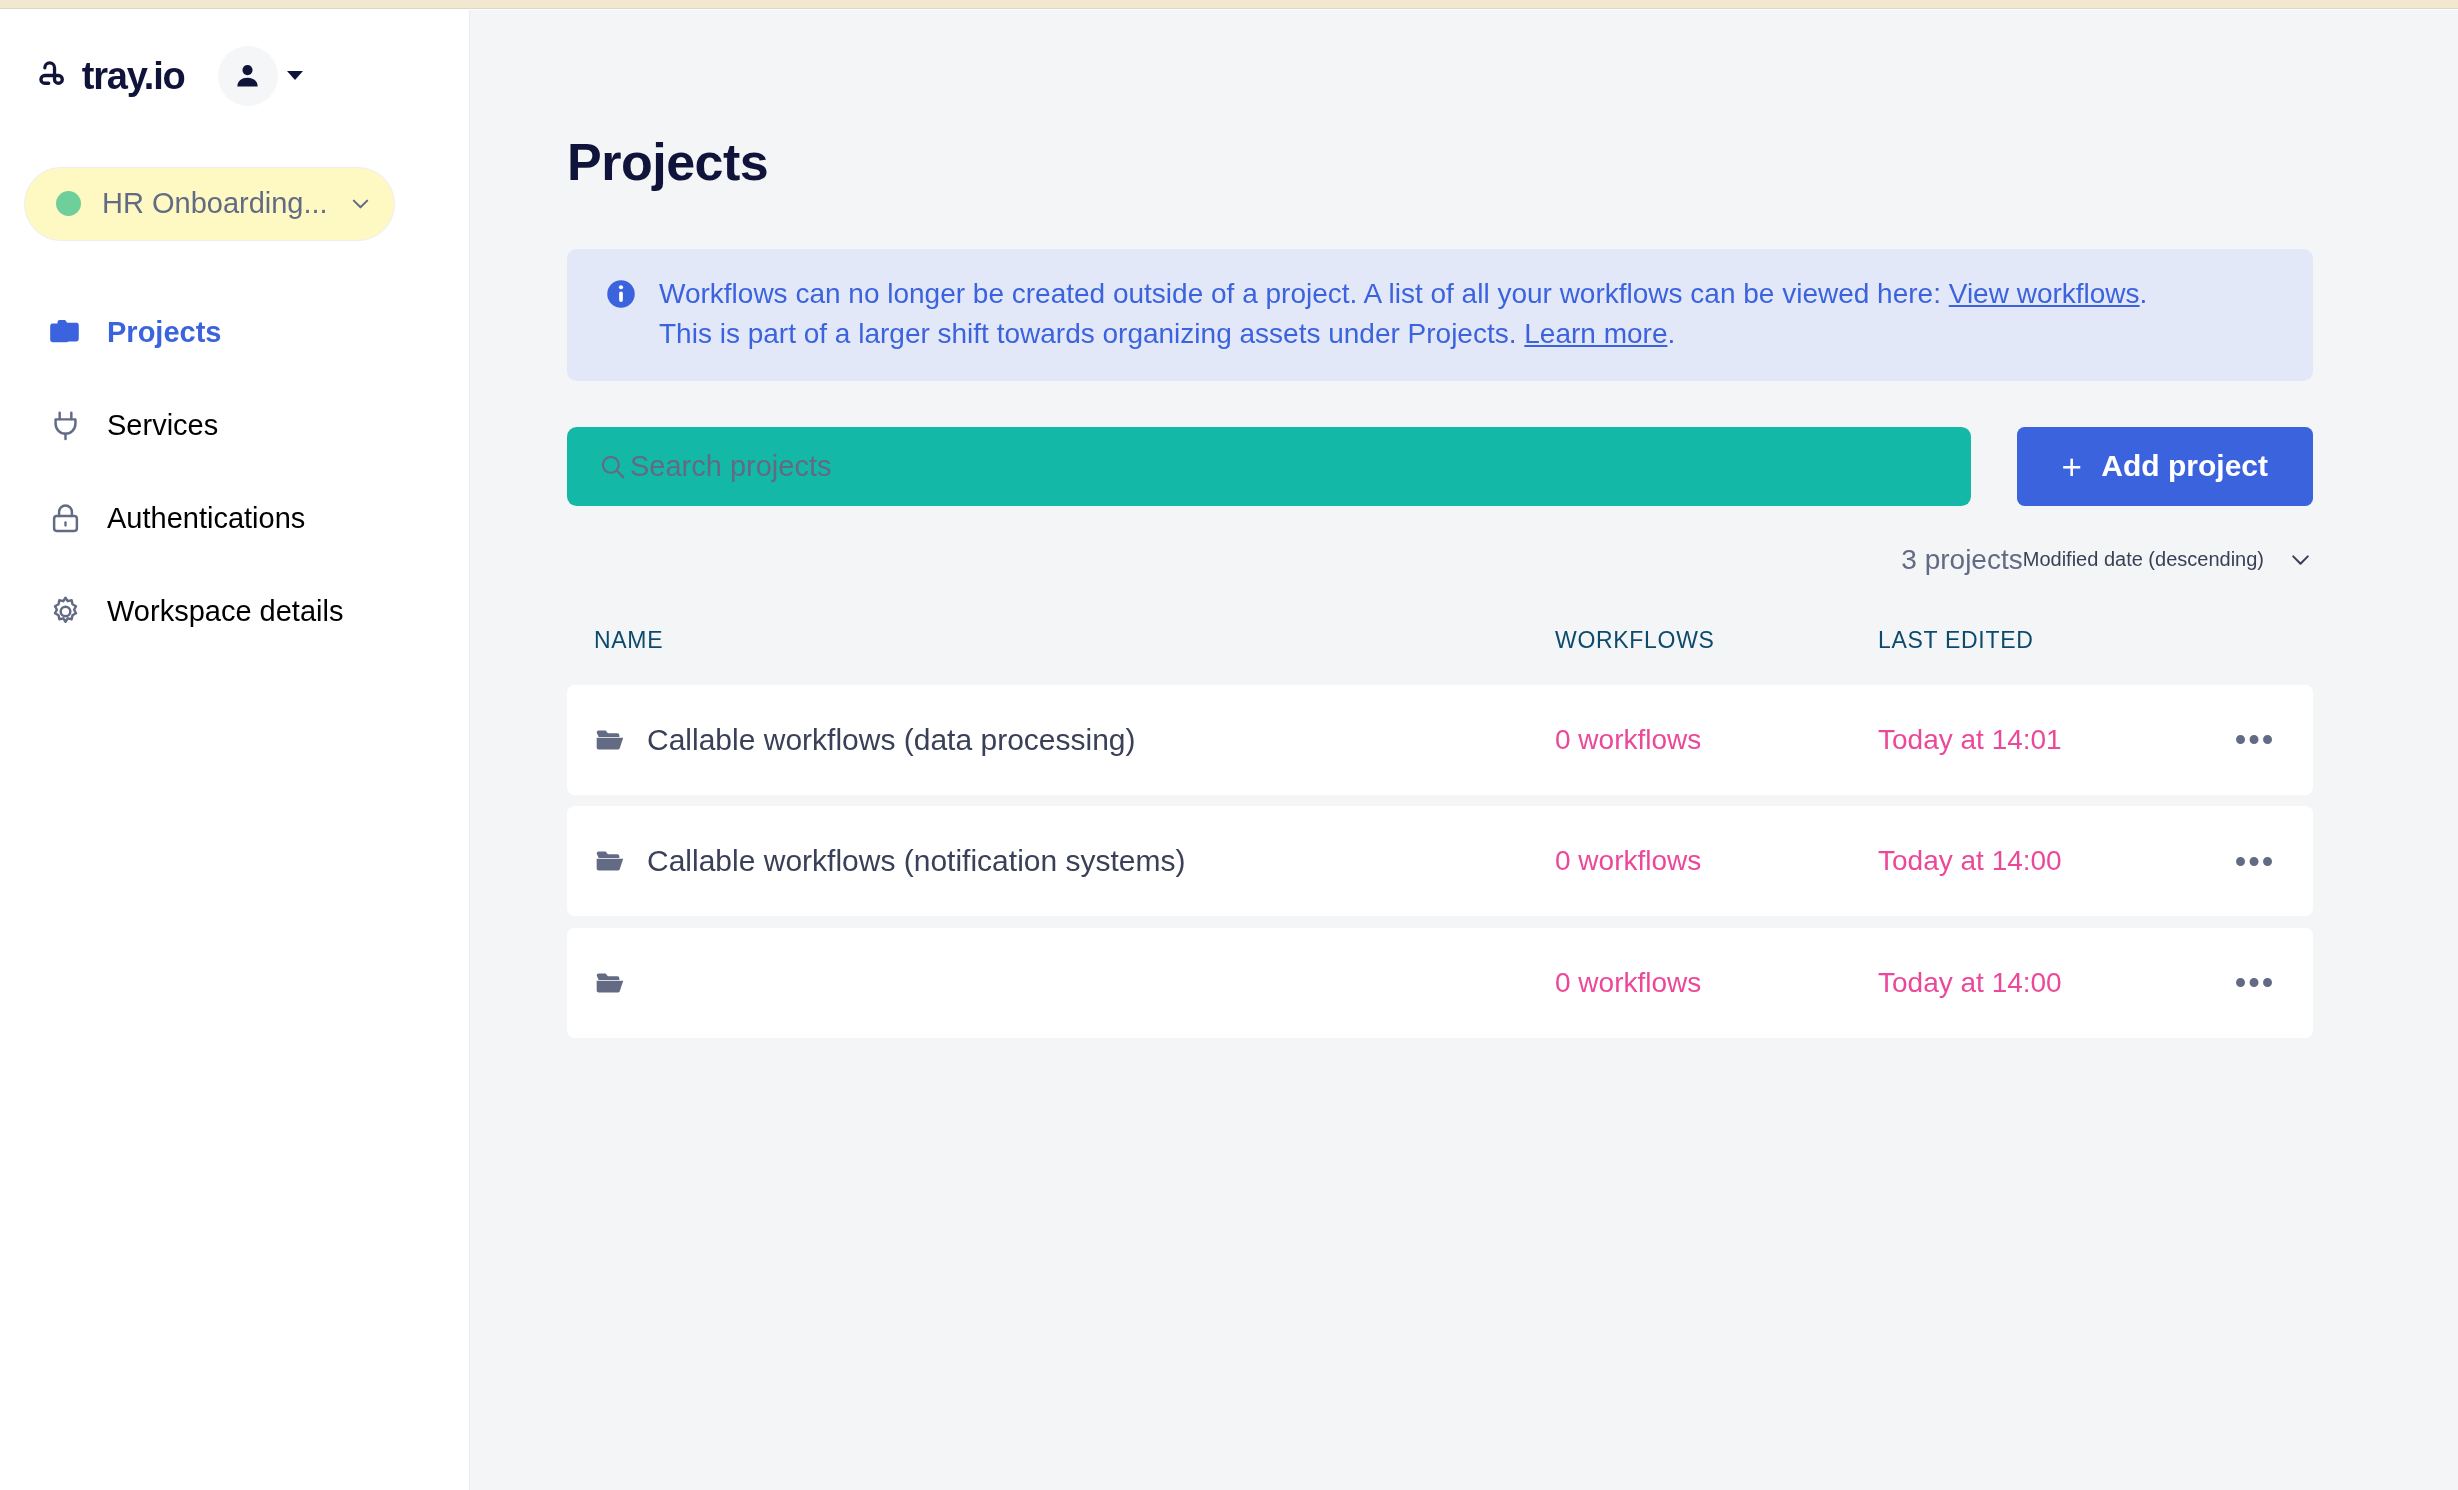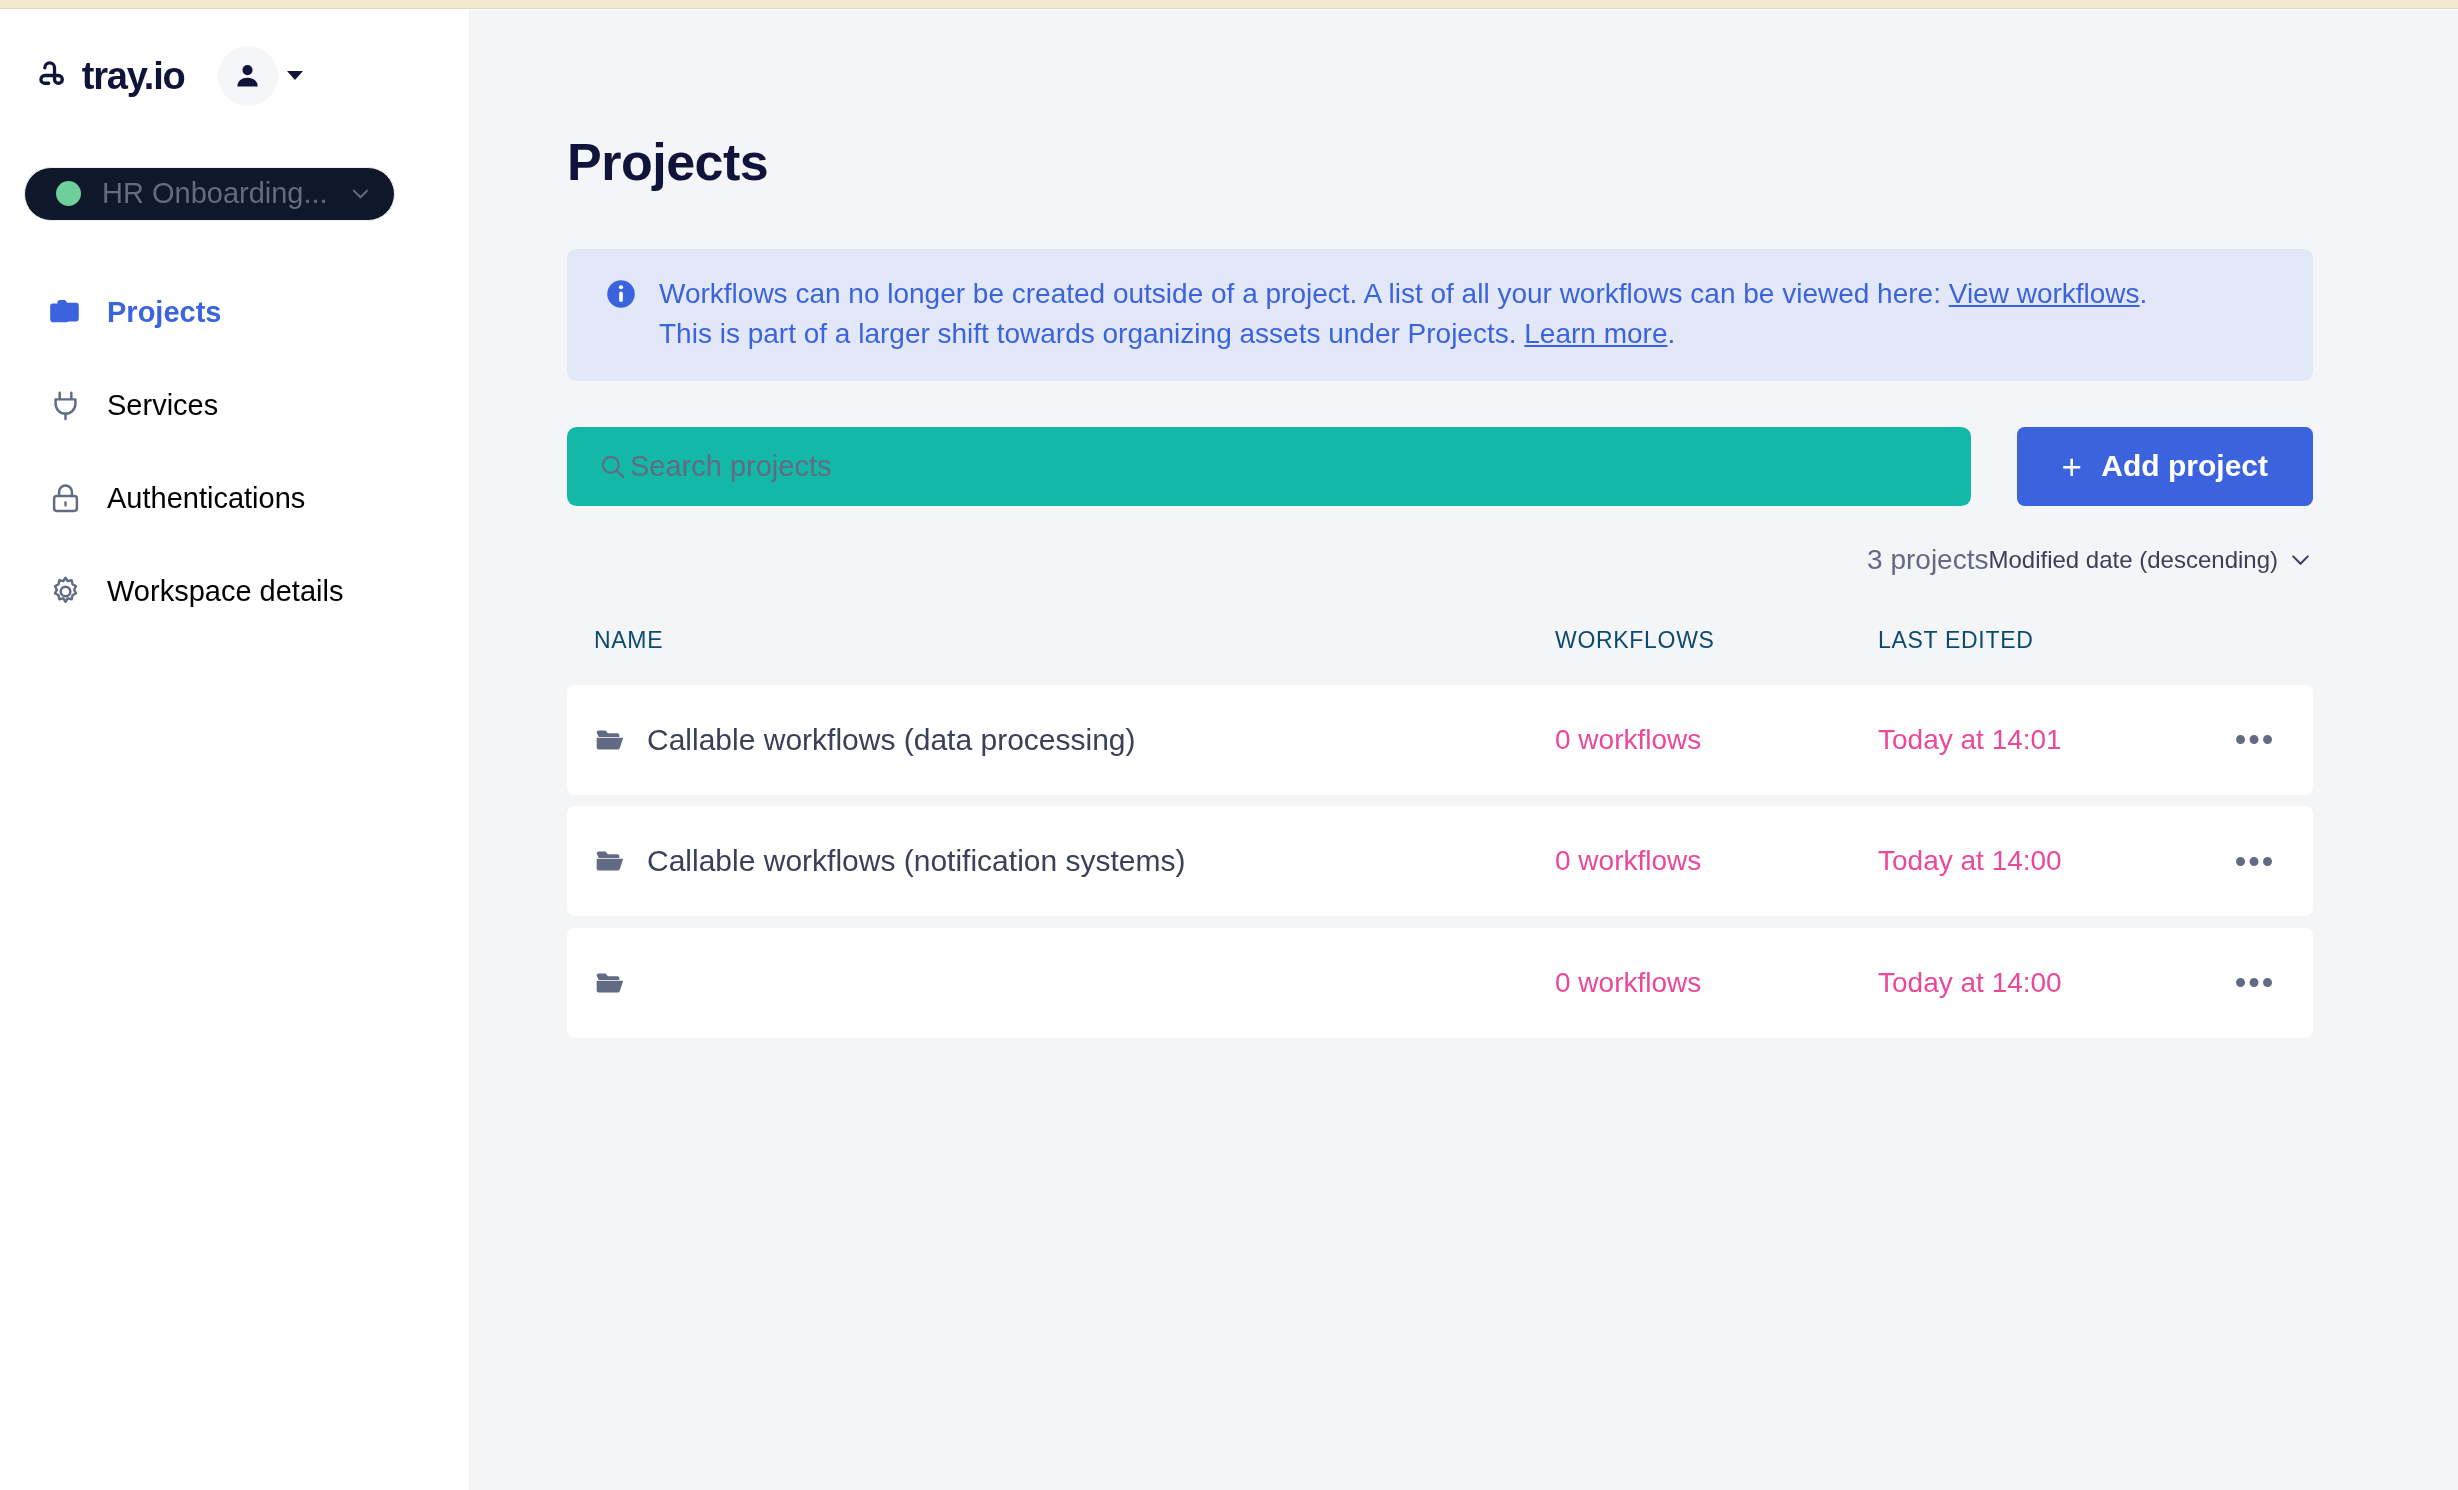--- a/index.html
+++ b/index.html
@@ -71,29 +71,29 @@
     border-left: 8.7px solid transparent;
     border-right: 8.7px solid transparent;
     border-top: 9.7px solid #11143a;
     cursor: pointer;
   }
 
   
   .ws-pill {
     margin: 61px 0 0 24px;
     width: 371px;
-    height: 54px;
+    height: 74px;
     border: 1.4px solid #eceef2;
     border-radius: 39px;
     display: flex;
     align-items: center;
     gap: 21px;
     padding: 0 29px 0 31px;
     cursor: pointer;
-    background: #0f172a;
+    background: #fef9c3;
   }
   .ws-dot {
     width: 25px; height: 25px;
     border-radius: 50%;
     background: #6ecf9a;
     flex: 0 0 25px;
   }
   .ws-name {
     font-size: 29px;
     color: #636b84;
@@ -213,22 +213,22 @@
 
   
   #meta-row {
     display: flex;
     align-items: center;
     justify-content: flex-end;
     margin-bottom: 44px;
   }
   #project-count { font-size: 28px; color: #636b84; }
   #sort-control {
-    display: flex; align-items: center; gap: 10px;
-    font-size: 24px; color: #3b4059;
+    display: flex; align-items: center; gap: 24px;
+    font-size: 20px; color: #3b4059;
     cursor: pointer;
   }
   #sort-control svg { width: 25px; height: 25px; }
 
   
   #table-head {
     display: flex;
     align-items: center;
     padding: 0 0 0 27px;
     height: 42px;

